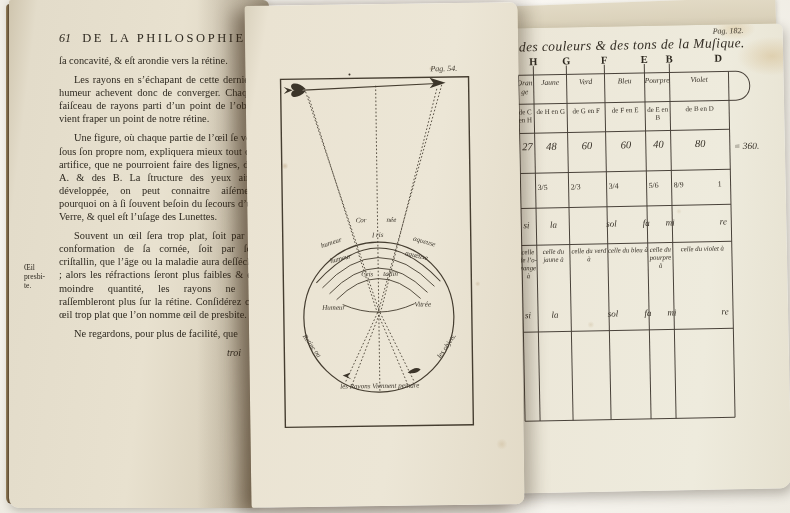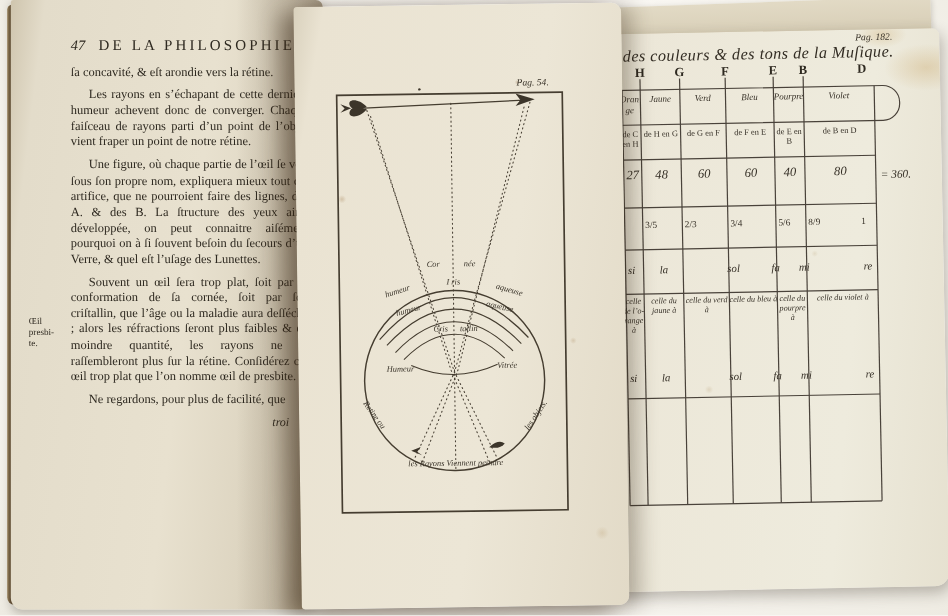--- a/index.html
+++ b/index.html
@@ -84,21 +84,21 @@
 </head>
 <body>
 
 <div id="scene">
 
   <div id="book-edge-left"></div>
   <div id="bottom-edge"></div>
 
   <div class="page" id="left-page">
     <div class="lp-header">
-      <span class="lp-pagenum">47</span>
+      <span class="lp-pagenum">61</span>
       <span class="lp-title">DE LA PHILOSOPHIE</span>
     </div>
     <div class="lp-margin-note">
       <div>Œil</div>
       <div>presbi-</div>
       <div>te.</div>
     </div>
     <div class="lp-body">
       <p class="noindent">ſa concavité, &amp; eſt arondie vers la rétine.</p>
       <p>Les rayons en s’échapant de cette derniere humeur achevent donc de converger. Chaque faiſceau de rayons parti d’un point de l’objet vient fraper un point de notre rétine.</p>

